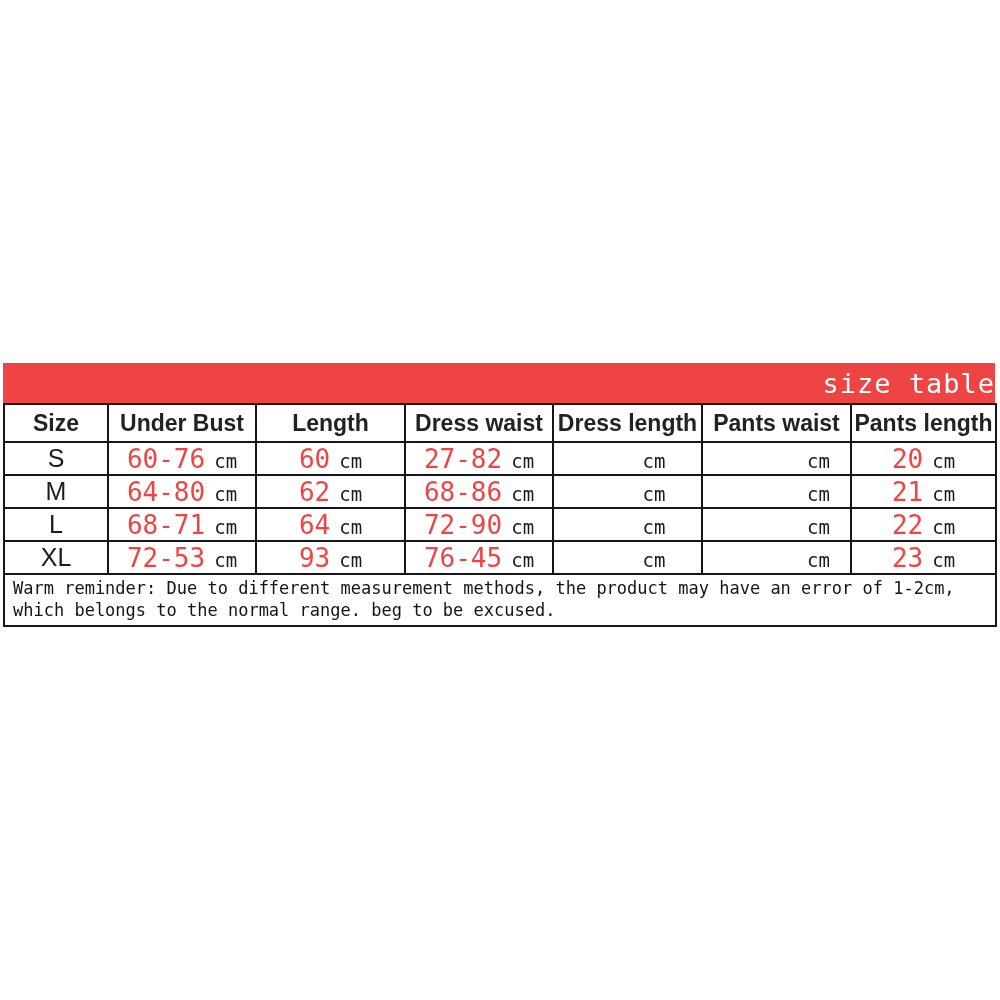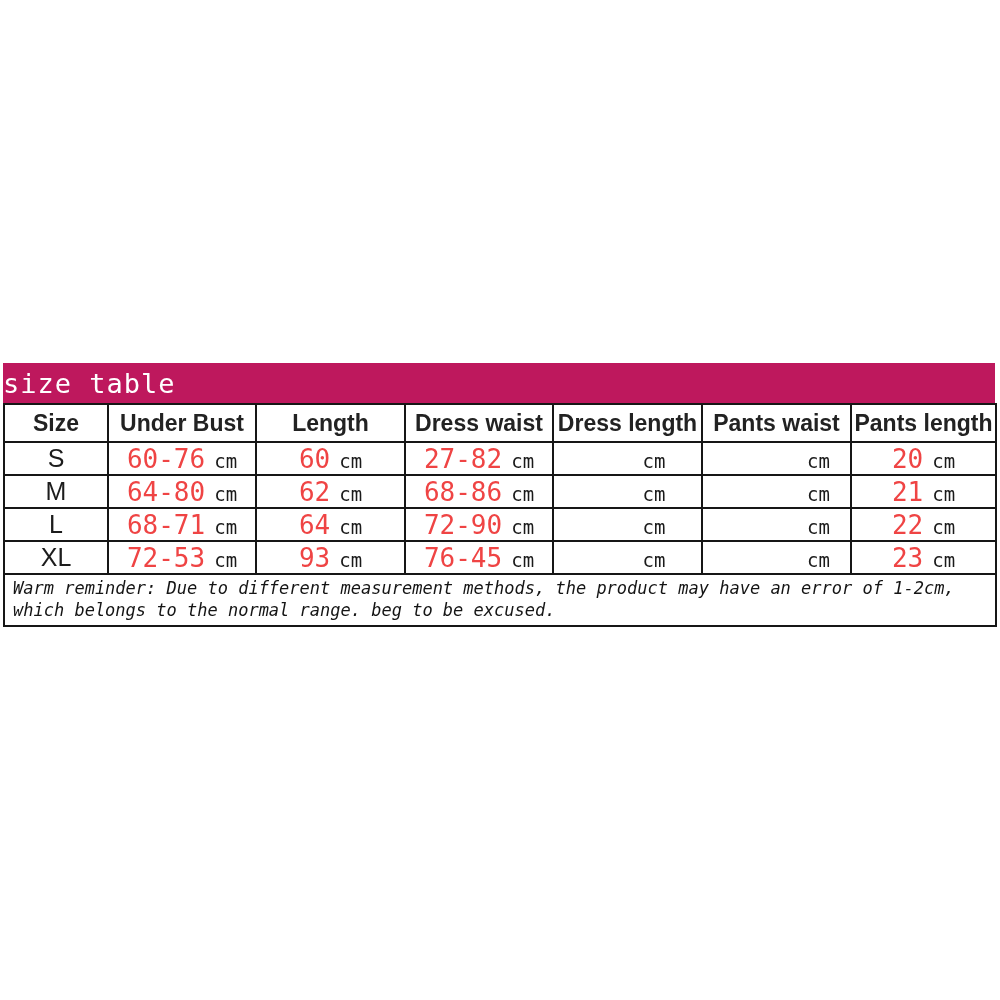--- a/index.html
+++ b/index.html
@@ -15,25 +15,25 @@
     color: #1f1f1f;
   }
   .chart-wrap {
     position: absolute;
     left: 3px;
     top: 363px;
     width: 992px;
   }
   .title-bar {
     height: 40px;
-    background: #be185d;
+    background: #ef4444;
     color: #ffffff;
     display: flex;
     align-items: center;
-    justify-content: flex-start;
+    justify-content: flex-end;
     font-family: "DejaVu Sans Mono", monospace;
     font-size: 27px;
     letter-spacing: 1px;
   }
   table.size-table {
     width: 100%;
     border-collapse: collapse;
     table-layout: fixed;
   }
   .size-table th,
@@ -73,21 +73,20 @@
   td.col-pants-waist  { text-align: right; padding-right: 20px; }
   td.note-cell {
     height: 52px;
     text-align: left;
     vertical-align: middle;
     padding: 2px 8px 4px 8px;
     font-family: "DejaVu Sans Mono", monospace;
     font-size: 17px;
     line-height: 22px;
     color: #141414;
-    font-style: italic;
   }
   .note-line { display: block; }
 </style>
 </head>
 <body>
 
 <div class="chart-wrap">
 
   <div class="title-bar">
     <span>size table</span>

